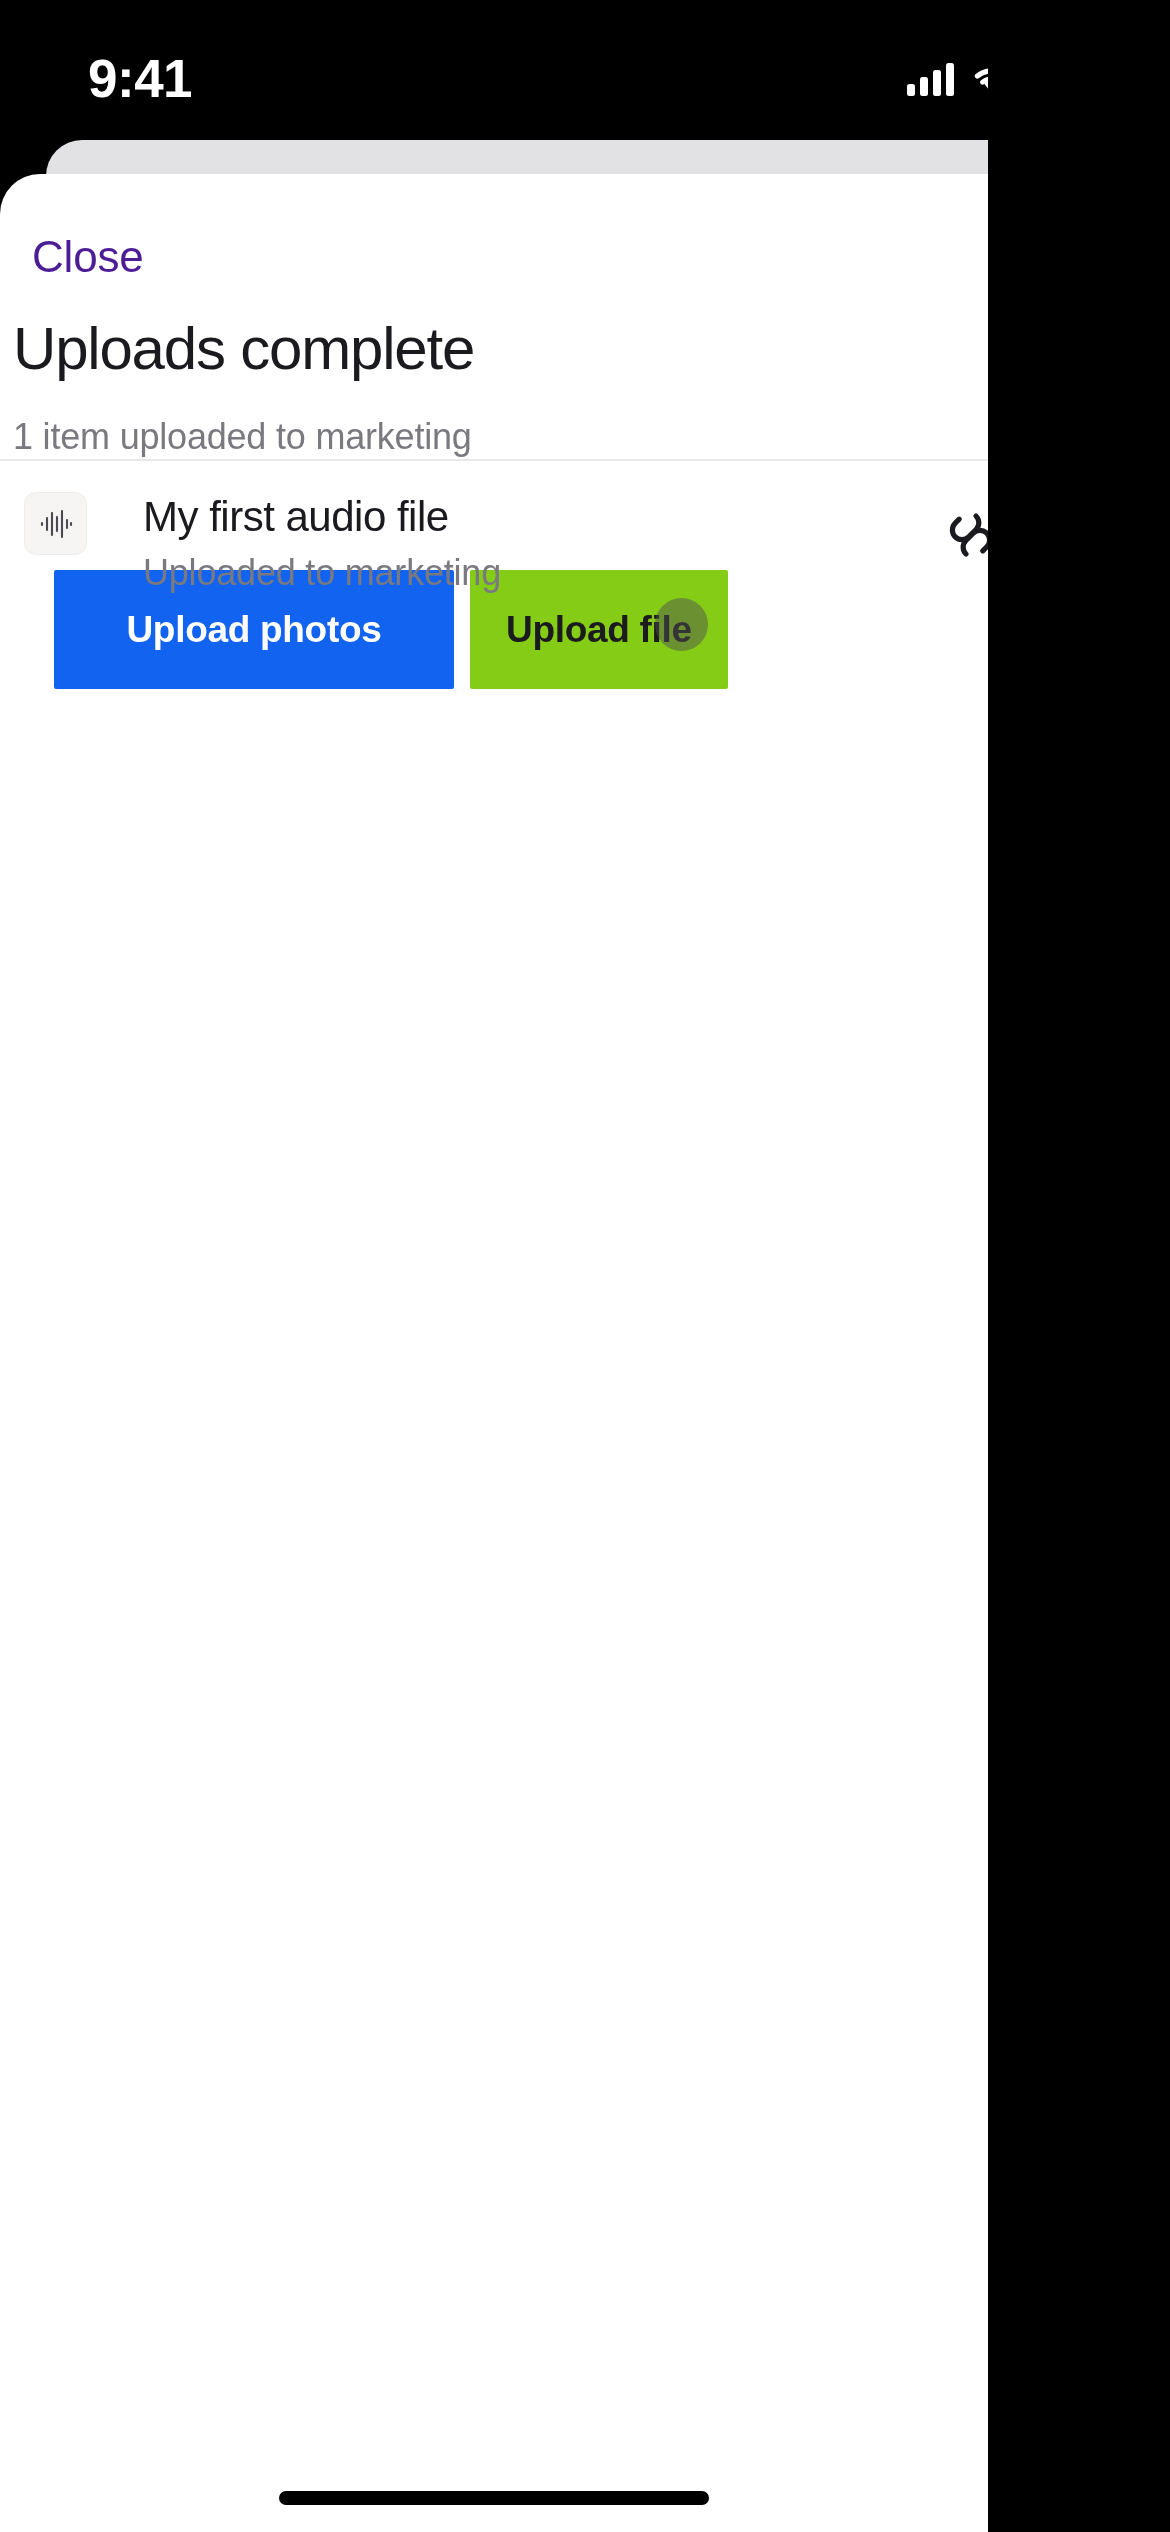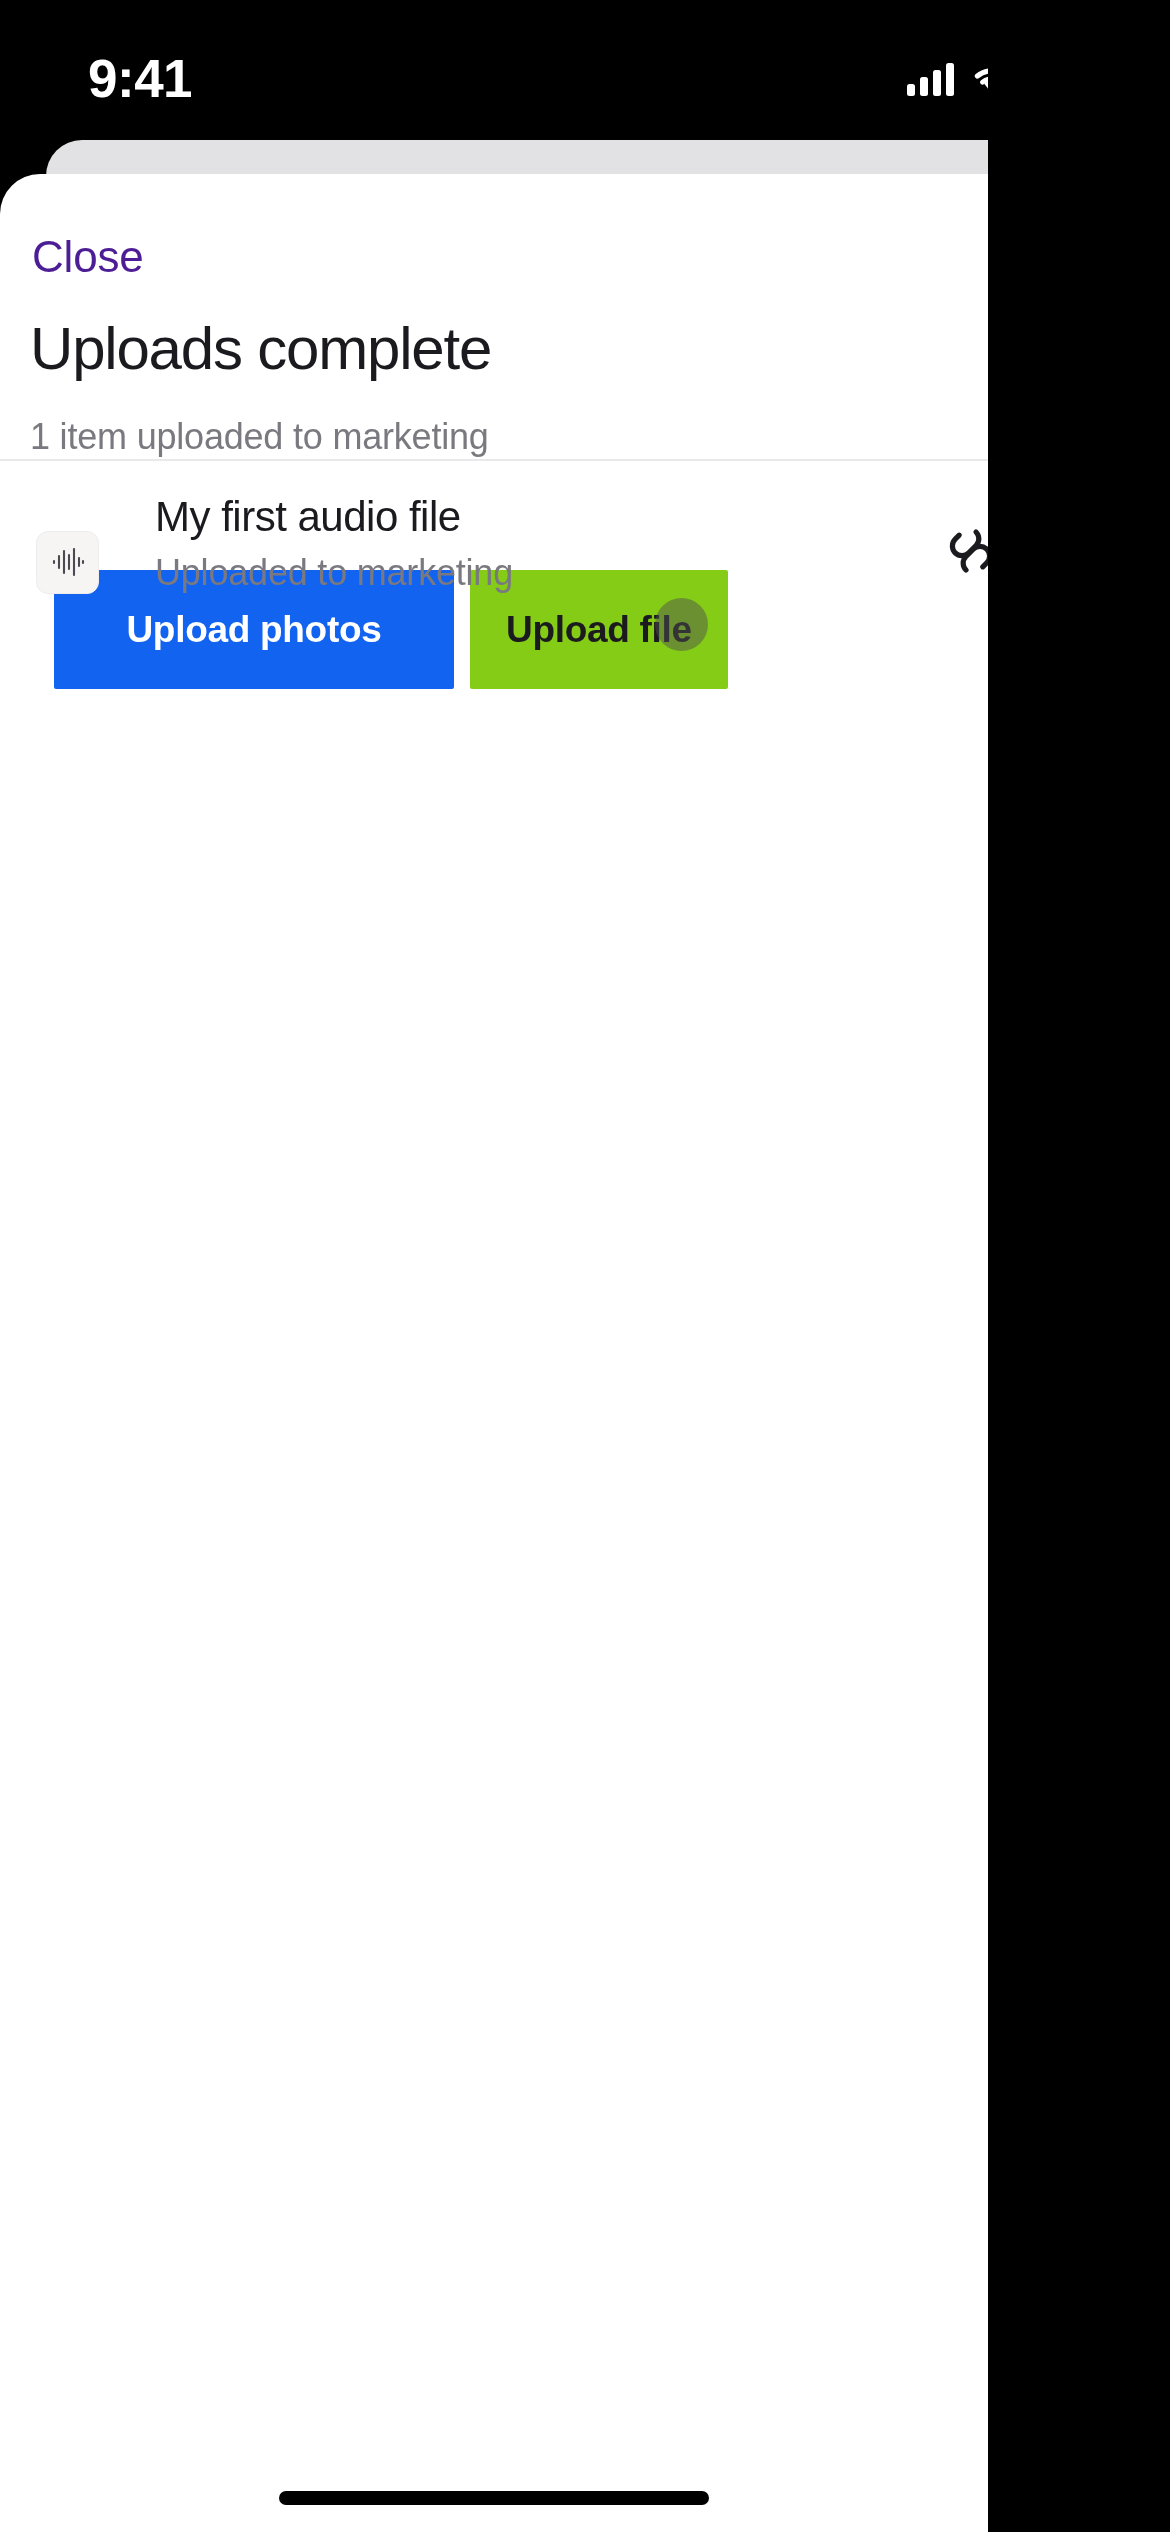--- a/index.html
+++ b/index.html
@@ -102,21 +102,21 @@
     line-height:1;
     letter-spacing:-0.2px;
     background:none; border:none;
     font-family:"Liberation Sans", sans-serif;
     cursor:pointer;
     padding:4px 2px;
   }
 
   .title-block {
     position:absolute;
-    left:30px; top:141px;
+    left:13px; top:141px;
     width:1100px;
   }
   .page-title {
     font-size:60px;
     color:#1b1b1f;
     line-height:1.12;
     letter-spacing:-1.2px;
     font-weight:400;
   }
   .page-subtitle {
@@ -183,22 +183,22 @@
   }
 
   
   .file-list {
     position:absolute;
     left:0; top:290px;
     width:1170px;
   }
   .file-row {
     display:flex;
-    align-items:flex-end;
-    padding:28px 40px 28px 36px;
+    align-items:flex-start;
+    padding:28px 40px 28px 24px;
     min-height:130px;
   }
   .file-thumb {
     flex:0 0 auto;
     width:63px; height:63px;
     background:#f7f5f4;
     border:1.5px solid #efedec;
     border-radius:12px;
     display:flex;
     align-items:center;

